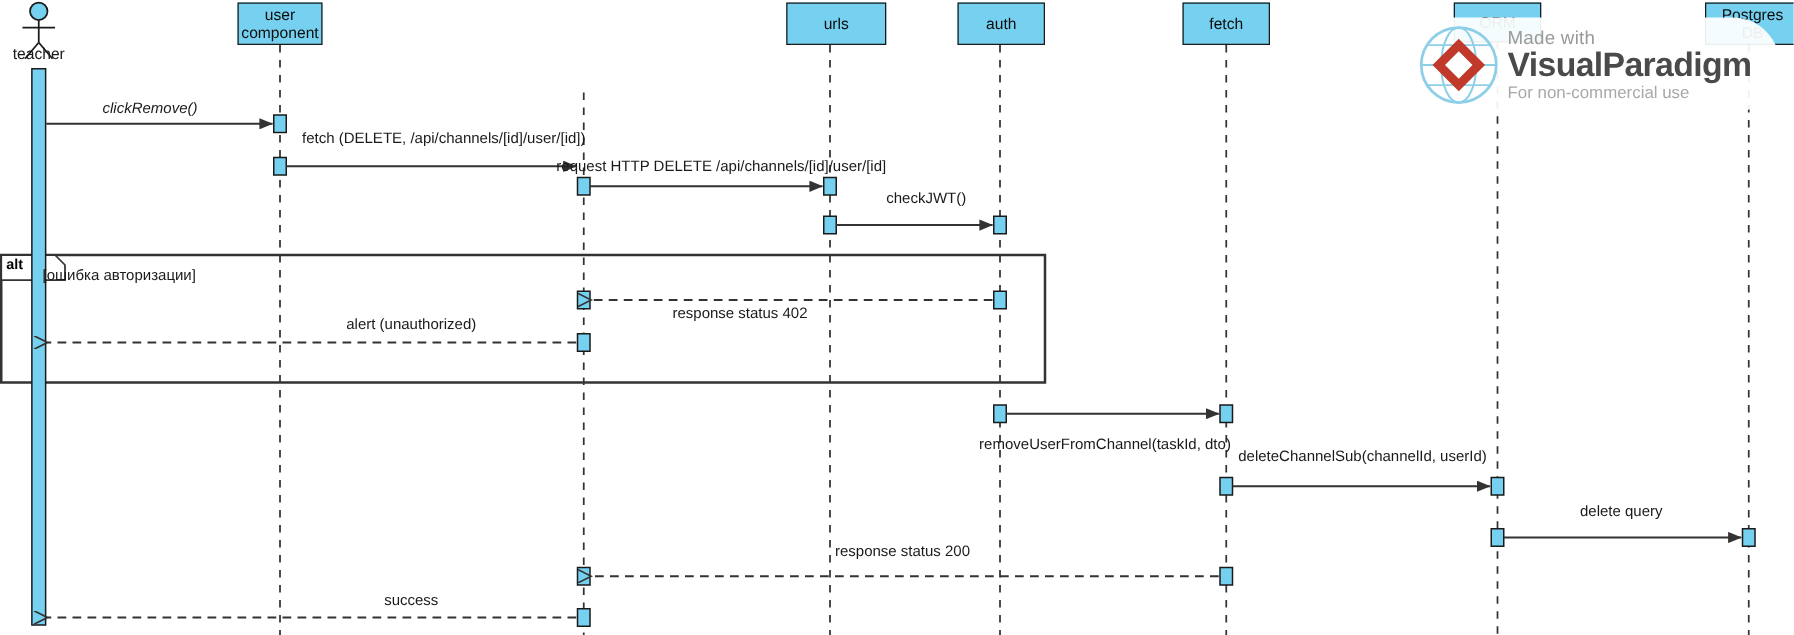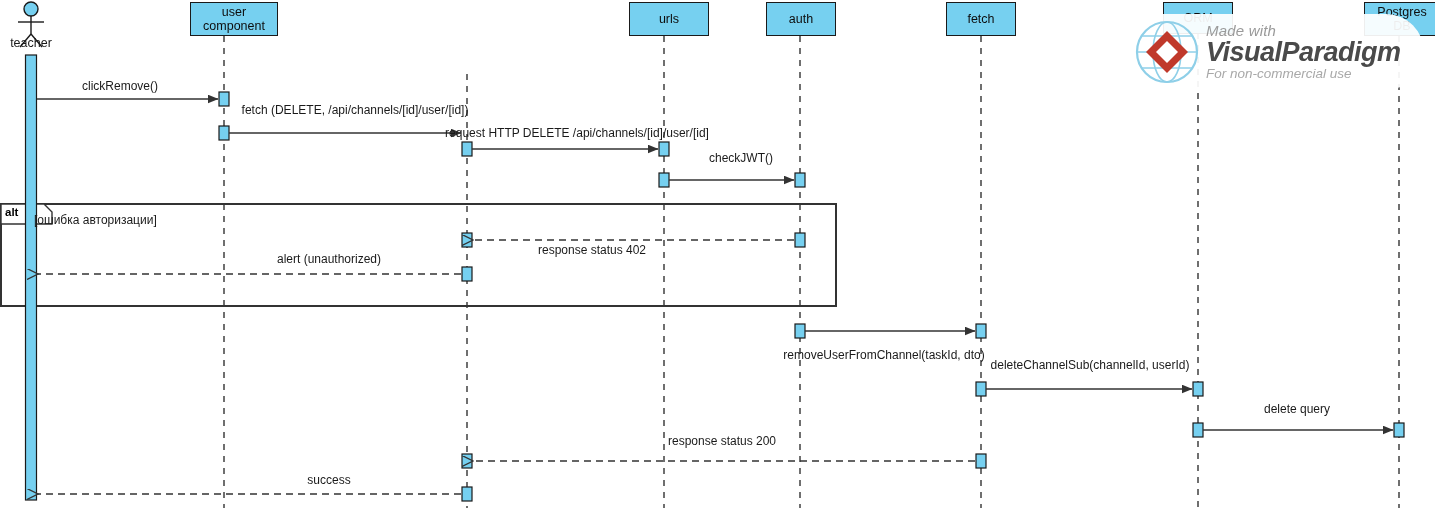--- a/index.html
+++ b/index.html
@@ -82,21 +82,20 @@
     left: 1124px;
     top: 14px;
     width: 300px;
     height: 76px;
     background: rgba(255,255,255,0.93);
     border-radius: 38px;
     display: flex;
     align-items: center;
     padding-left: 10px;
     box-sizing: border-box;
-    font-style: italic;
   }
   #wm-text {
     margin-left: 6px;
     line-height: 1;
   }
   .wm-made {
     font-size: 15px;
     color: #9a9a9a;
     letter-spacing: 0.2px;
   }
@@ -180,21 +179,21 @@
       <line x1="794" y1="240" x2="473" y2="240" stroke-dasharray="7,5" marker-end="url(#open-arrow)"></line>
       <line x1="461" y1="274" x2="38" y2="274" stroke-dasharray="7,5" marker-end="url(#open-arrow)"></line>
       <line x1="805" y1="331" x2="975" y2="331" marker-end="url(#solid-arrow)"></line>
       <line x1="986" y1="389" x2="1192" y2="389" marker-end="url(#solid-arrow)"></line>
       <line x1="1203" y1="430" x2="1393" y2="430" marker-end="url(#solid-arrow)"></line>
       <line x1="975" y1="461" x2="473" y2="461" stroke-dasharray="7,5" marker-end="url(#open-arrow)"></line>
       <line x1="461" y1="494" x2="38" y2="494" stroke-dasharray="7,5" marker-end="url(#open-arrow)"></line>
     </g>
   </svg>
 
-  <div class="head" style="left:190px; top:2px; width:88px; height:34px;">
+  <div class="head" style="left:190px; top:2px; width:68px; height:34px;">
     <span>user component</span>
   </div>
 
 
   <div class="head" style="left:629px; top:2px; width:80px; height:34px;">
     <span>urls</span>
   </div>
 
   <div class="head" style="left:766px; top:2px; width:70px; height:34px;">
     <span>auth</span>
@@ -210,21 +209,21 @@
 
   <div class="head" style="left:1364px; top:2px; width:76px; height:34px; align-items:flex-start;">
     <span>Postgres DB</span>
   </div>
 
   <div class="actor-name" style="left:31px; top:36px;">teacher</div>
 
   <div class="frag-op" style="left:5px; top:206px;">alt</div>
   <div class="frag-guard" style="left:34px; top:213px;">[ошибка авторизации]</div>
 
-  <div class="lbl msg-label" style="left:120px; top:80px;">clickRemove()</div>
+  <div class="lbl msg-label" style="left:120px; top:80px;font-style:italic;">clickRemove()</div>
 
   <div class="lbl msg-label" style="left:577px; top:127px;">request HTTP DELETE /api/channels/[id]/user/[id]</div>
 
   <div class="lbl msg-label" style="left:355px; top:104px;">fetch (DELETE, /api/channels/[id]/user/[id])</div>
 
   <div class="lbl msg-label" style="left:741px; top:152px;">checkJWT()</div>
 
   <div class="lbl msg-label" style="left:592px; top:244px;">response status 402</div>
 
   <div class="lbl msg-label" style="left:329px; top:253px;">alert (unauthorized)</div>

